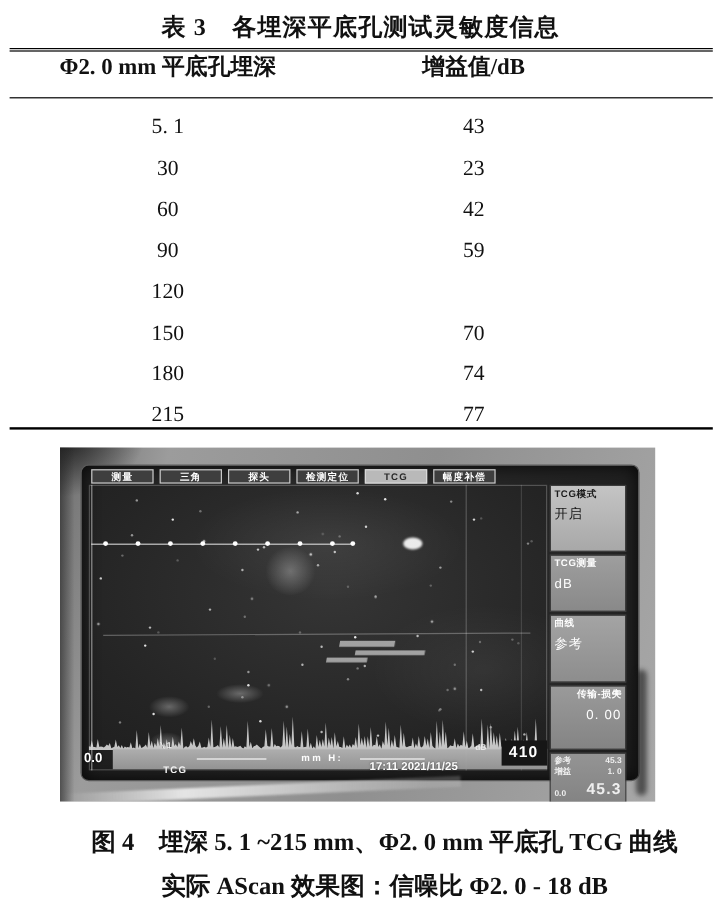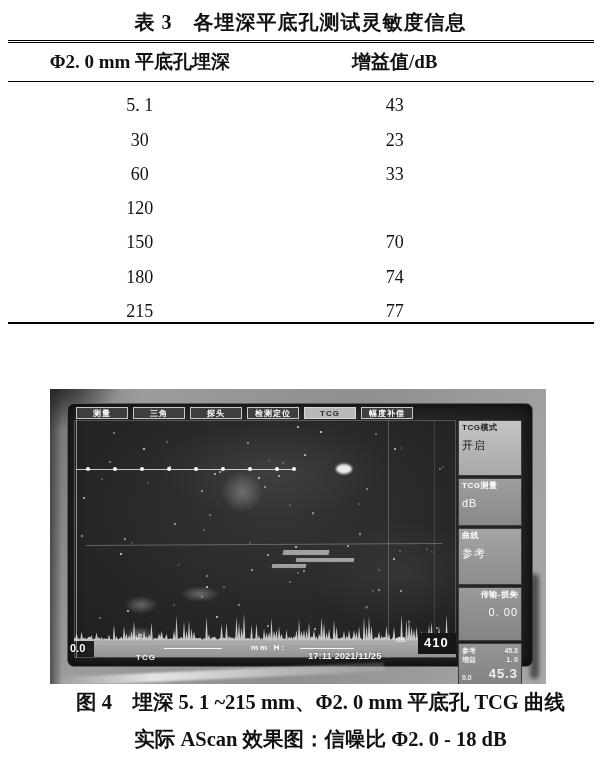--- a/index.html
+++ b/index.html
@@ -6,29 +6,29 @@
   html,body { background:#ffffff; }
   body { width:601px; height:762px; position:relative; overflow:hidden;
          font-family:"Liberation Serif","DejaVu Serif",serif; color:#111; }
 
   
   .tbl-title { margin-top:9px; text-align:center; font-size:20px; font-weight:bold; letter-spacing:1px; }
   .tbl { position:absolute; left:8px; top:40px; width:586px; }
   .rule-double { height:3px; border-top:1.5px solid #000; border-bottom:1px solid #000; }
   .rule-single { border-top:1px solid #000; }
   .rule-thick  { border-top:2px solid #000; }
-  .tbl-hrow { display:flex; height:38px; align-items:center; }
+  .tbl-hrow { display:flex; height:38px; align-items:flex-start; }
   .tbl-row  { display:flex; height:34.3px; align-items:flex-end; font-size:18px; }
   .c1 { width:45%; text-align:center; }
   .c2 { width:42%; text-align:center; }
   .tbl-hrow .c1, .tbl-hrow .c2 { font-weight:bold; font-size:19px; }
 
   
   .photo { position:absolute; left:50px; top:373px; width:496px; height:295px; overflow:hidden;
-           background:linear-gradient(105deg,#6e6e6e 0%,#9c9c9c 16%,#8f8f8f 55%,#a8a8a8 100%);margin-top:16px; }
+           background:linear-gradient(105deg,#6e6e6e 0%,#9c9c9c 16%,#8f8f8f 55%,#a8a8a8 100%); }
   .corner-tl { position:absolute; left:-28px; top:-30px; width:100px; height:72px;
                background:radial-gradient(ellipse at 25% 25%, rgba(15,15,15,.95), transparent 70%); }
   .edge-l { position:absolute; left:0; top:0; width:12px; height:100%;
             background:linear-gradient(90deg, rgba(35,35,35,.6), transparent); }
   .streak { position:absolute; left:4px; bottom:5px; width:330px; height:9px;
             background:linear-gradient(90deg, rgba(240,240,240,0), rgba(248,248,248,.8) 30%, rgba(205,205,205,.25) 92%);
             transform:rotate(-2.6deg); filter:blur(1px); }
   .crease-r { position:absolute; right:7px; top:185px; width:9px; height:105px;
               background:rgba(22,22,22,.6); filter:blur(2px); border-radius:5px; }
 
@@ -131,21 +131,25 @@
   <div class="tbl-row">
       <span class="c1">5. 1</span>
       <span class="c2">43</span>
     </div>
   <div class="tbl-row">
       <span class="c1">30</span>
       <span class="c2">23</span>
     </div>
   <div class="tbl-row">
       <span class="c1">60</span>
-      <span class="c2">33</span>
+      <span class="c2">42</span>
+    </div>
+  <div class="tbl-row">
+      <span class="c1">90</span>
+      <span class="c2">59</span>
     </div>
   <div class="tbl-row">
       <span class="c1">120</span>
     </div>
   <div class="tbl-row">
       <span class="c1">150</span>
       <span class="c2">70</span>
     </div>
   <div class="tbl-row">
       <span class="c1">180</span>

